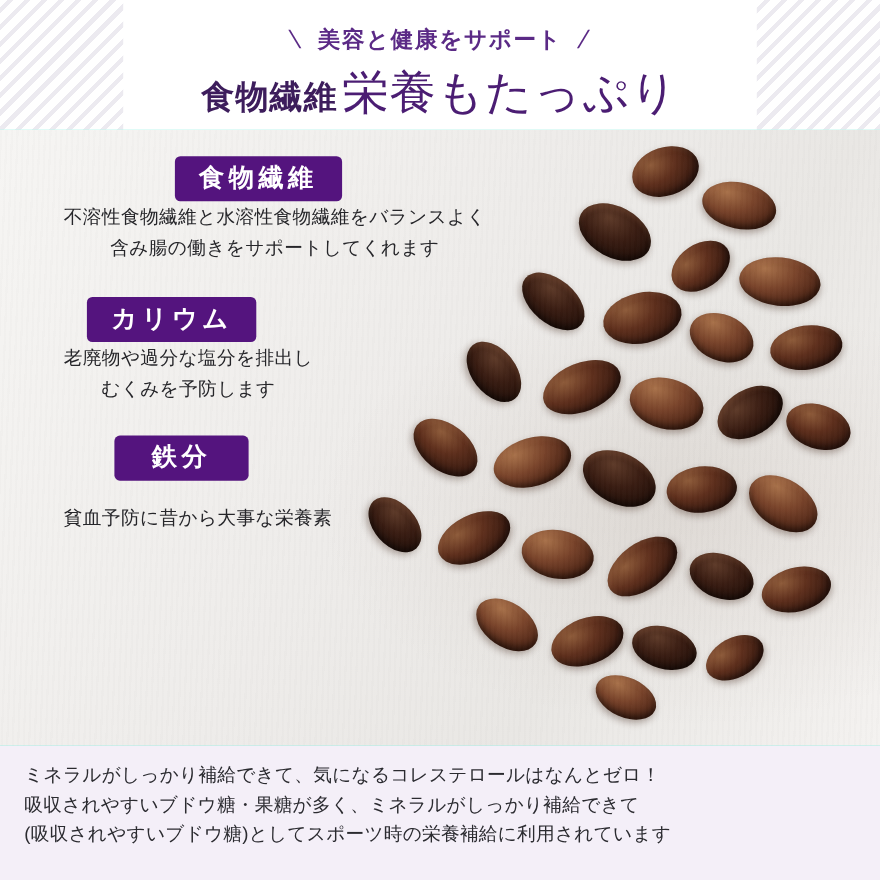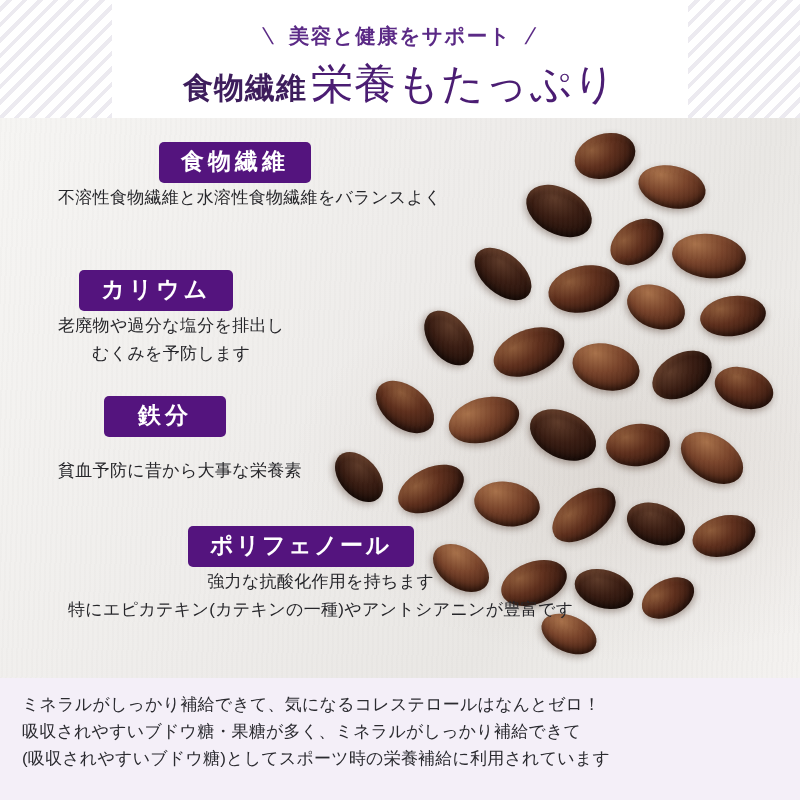--- a/index.html
+++ b/index.html
@@ -243,45 +243,39 @@
       <div class="raisin" style="left:640px; top:462px; width:56px; height:36px; transform:rotate(-28deg);"></div>
       <div class="raisin light" style="left:540px; top:498px; width:58px; height:36px; transform:rotate(24deg);"></div>
     </div>
 
     <div class="content">
 
       <div class="block" id="b1">
         <div class="tag">食物繊維</div>
         <div class="desc">
           <span class="l">不溶性食物繊維と水溶性食物繊維をバランスよく</span>
+          <span class="l">含み腸の働きをサポートしてくれます</span>
         </div>
       </div>
 
       <div class="block" id="b3">
         <div class="tag">鉄分</div>
         <div class="desc">
           <span class="l">貧血予防に昔から大事な栄養素</span>
         </div>
       </div>
 
       <div class="block" id="b2">
         <div class="tag">カリウム</div>
         <div class="desc">
           <span class="l">老廃物や過分な塩分を排出し</span>
           <span class="l">むくみを予防します</span>
         </div>
       </div>
 
-      <div class="block" id="b4">
-        <div class="tag">ポリフェノール</div>
-        <div class="desc">
-          <span class="l">強力な抗酸化作用を持ちます</span>
-          <span class="l">特にエピカテキン(カテキンの一種)やアントシアニンが豊富です</span>
-        </div>
-      </div>
 
     </div>
   </div>
 
   <div class="footer">
     <div class="line">ミネラルがしっかり補給できて、気になるコレステロールはなんとゼロ！</div>
     <div class="line">吸収されやすいブドウ糖・果糖が多く、ミネラルがしっかり補給できて</div>
     <div class="line">(吸収されやすいブドウ糖)としてスポーツ時の栄養補給に利用されています</div>
   </div>
 

